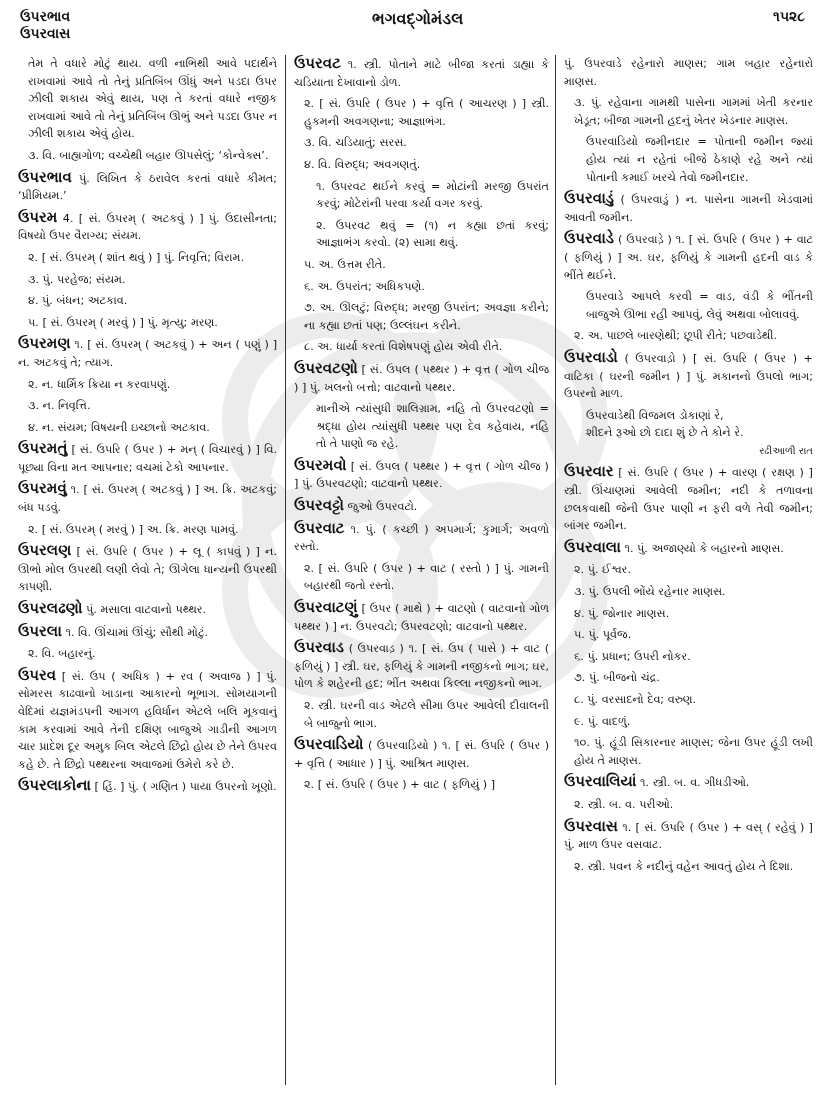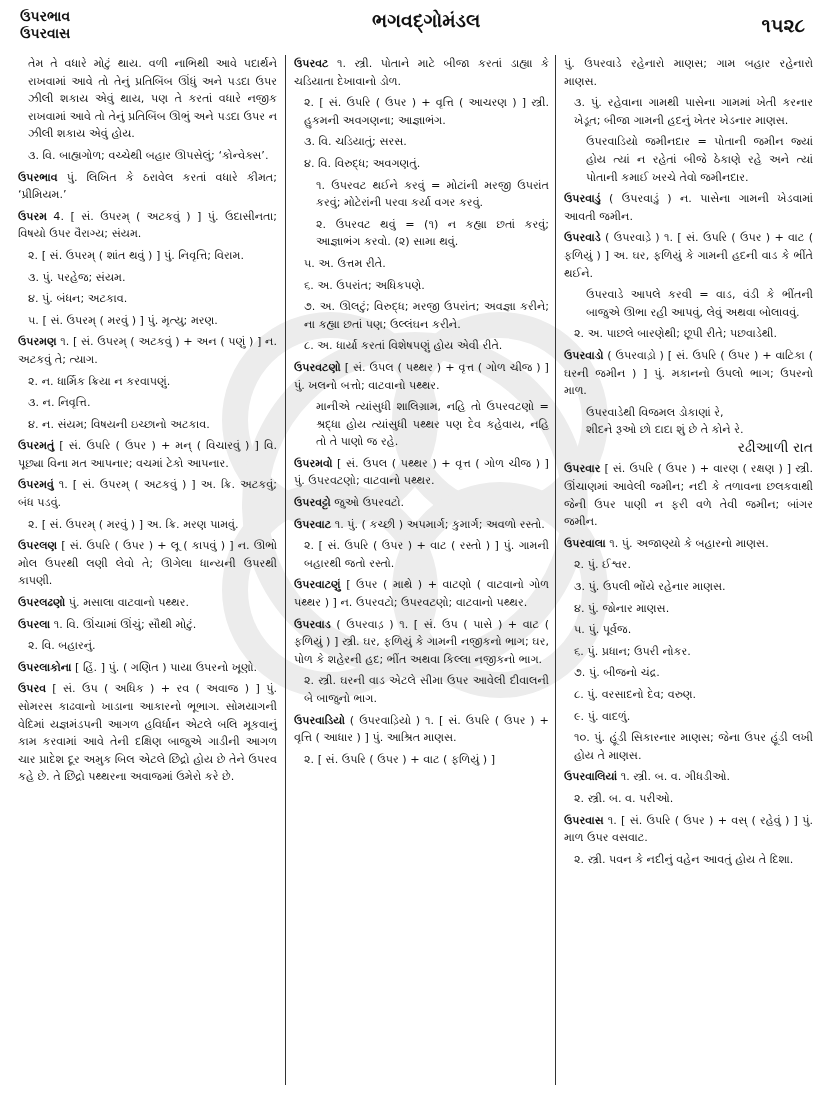--- a/index.html
+++ b/index.html
@@ -11,37 +11,37 @@
   }
   .watermark {
     position: absolute; left: 0; top: 0; width: 825px; height: 1093px;
     pointer-events: none; z-index: 0;
   }
   .page-header {
     position: absolute; top: 8px; left: 20px; right: 20px; height: 40px;
     z-index: 1;
   }
   .hdr-left { position: absolute; left: 0; top: 0; font-weight: bold; font-size: 14px; line-height: 17px; }
-  .hdr-center { position: absolute; left: 352px; top: 1px; font-weight: bold; font-size: 19px; }
-  .hdr-right { position: absolute; right: 0; top: 6px; font-weight: bold; font-size: 19px; }
+  .hdr-center { position: absolute; left: 352px; top: 1px; font-weight: bold; font-size: 16px; }
+  .hdr-right { position: absolute; right: 0; top: 0; font-weight: bold; font-size: 14px; }
   .columns {
     position: absolute; top: 55px; left: 18px; width: 795px; height: 1030px;
     display: flex; z-index: 1;
   }
   .col { box-sizing: border-box; height: 100%; overflow: hidden; font-size: 11.2px; line-height: 17.6px; }
   .col-1 { width: 268px; padding-right: 8px; border-right: 1px solid #333; }
   .col-2 { width: 270px; padding: 0 6px 0 8px; border-right: 1px solid #333; }
   .col-3 { width: 257px; padding-left: 8px; }
   .entry { margin: 0 0 4px 0; text-align: justify; }
-  .entry .hw { font-weight: bold; font-size: 11px; }
+  .entry .hw { font-weight: bold; font-size: 15px; }
   .sense { margin: 0 0 4px 10px; text-align: justify; }
   .cont { margin: 0 0 4px 10px; text-align: justify; }
   .example { margin: 0 0 4px 22px; text-align: justify; }
   .quote { margin: 0 0 0 22px; }
-  .quote-src { text-align: right; margin: 0 0 4px 0; font-size: 14px; }
+  .quote-src { text-align: right; margin: 0 0 4px 0; font-size: 10px; }
 </style>
 </head>
 <body>
 
 <svg class="watermark" viewBox="0 0 825 1093">
   <g fill="none" stroke="#ececec" stroke-width="26">
     <circle cx="330" cy="420" r="95"></circle>
     <circle cx="500" cy="420" r="95"></circle>
     <circle cx="330" cy="590" r="95"></circle>
     <circle cx="500" cy="590" r="95"></circle>
@@ -72,22 +72,22 @@
       <p class="sense">૨. ન. ધાર્મિક ક્રિયા ન કરવાપણું.</p>
       <p class="sense">૩. ન. નિવૃત્તિ.</p>
       <p class="sense">૪. ન. સંયમ; વિષયની ઇચ્છાનો અટકાવ.</p>
       <p class="entry"><span class="hw">ઉપરમતું</span><span> [ સં. ઉપરિ ( ઉપર ) + મન્ ( વિચારવું ) ] વિ. પૂછ્યા વિના મત આપનાર; વચમાં ટેકો આપનાર.</span></p>
       <p class="entry"><span class="hw">ઉપરમવું</span><span> ૧. [ સં. ઉપરમ્ ( અટકવું ) ] અ. ક્રિ. અટકવું; બંધ પડવું.</span></p>
       <p class="sense">૨. [ સં. ઉપરમ્ ( મરવું ) ] અ. ક્રિ. મરણ પામવું.</p>
       <p class="entry"><span class="hw">ઉપરલણ</span><span> [ સં. ઉપરિ ( ઉપર ) + લૂ ( કાપવું ) ] ન. ઊભો મોલ ઉપરથી લણી લેવો તે; ઊગેલા ધાન્યની ઉપરથી કાપણી.</span></p>
       <p class="entry"><span class="hw">ઉપરલઢણો</span><span> પું. મસાલા વાટવાનો પથ્થર.</span></p>
       <p class="entry"><span class="hw">ઉપરલા</span><span> ૧. વિ. ઊંચામાં ઊંચું; સૌથી મોટું.</span></p>
       <p class="sense">૨. વિ. બહારનું.</p>
+      <p class="entry"><span class="hw">ઉપરવ</span><span> [ સં. ઉપ ( અધિક ) + રવ ( અવાજ ) ] પું. સોમરસ કાઢવાનો ખાડાના આકારનો ભૂભાગ. સોમયાગની વેદિમાં યજ્ઞમંડપની આગળ હવિર્ધાન એટલે બલિ મૂકવાનું કામ કરવામાં આવે તેની દક્ષિણ બાજુએ ગાડીની આગળ ચાર પ્રાદેશ દૂર અમુક બિલ એટલે છિદ્રો હોય છે તેને ઉપરવ કહે છે. તે છિદ્રો પથ્થરના અવાજમાં ઉમેરો કરે છે.</span></p>
       <p class="entry"><span class="hw">ઉપરલાકોના</span><span> [ હિં. ] પું. ( ગણિત ) પાયા ઉપરનો ખૂણો.</span></p>
-      <p class="entry"><span class="hw">ઉપરવ</span><span> [ સં. ઉપ ( અધિક ) + રવ ( અવાજ ) ] પું. સોમરસ કાઢવાનો ખાડાના આકારનો ભૂભાગ. સોમયાગની વેદિમાં યજ્ઞમંડપની આગળ હવિર્ધાન એટલે બલિ મૂકવાનું કામ કરવામાં આવે તેની દક્ષિણ બાજુએ ગાડીની આગળ ચાર પ્રાદેશ દૂર અમુક બિલ એટલે છિદ્રો હોય છે તેને ઉપરવ કહે છે. તે છિદ્રો પથ્થરના અવાજમાં ઉમેરો કરે છે.</span></p>
     </section>
   <section class="col col-2">
       <p class="entry"><span class="hw">ઉપરવટ</span><span> ૧. સ્ત્રી. પોતાને માટે બીજા કરતાં ડાહ્યા કે ચડિયાતા દેખાવાનો ડોળ.</span></p>
       <p class="sense">૨. [ સં. ઉપરિ ( ઉપર ) + વૃત્તિ ( આચરણ ) ] સ્ત્રી. હુકમની અવગણના; આજ્ઞાભંગ.</p>
       <p class="sense">૩. વિ. ચડિયાતું; સરસ.</p>
       <p class="sense">૪. વિ. વિરુદ્ધ; અવગણતું.</p>
       <p class="example">૧. ઉપરવટ થઈને કરવું = મોટાંની મરજી ઉપરાંત કરવું; મોટેરાંની પરવા કર્યા વગર કરવું.</p>
       <p class="example">૨. ઉપરવટ થવું = (૧) ન કહ્યા છતાં કરવું; આજ્ઞાભંગ કરવો. (૨) સામા થવું.</p>
       <p class="sense">૫. અ. ઉત્તમ રીતે.</p>
       <p class="sense">૬. અ. ઉપરાંત; અધિકપણે.</p>

